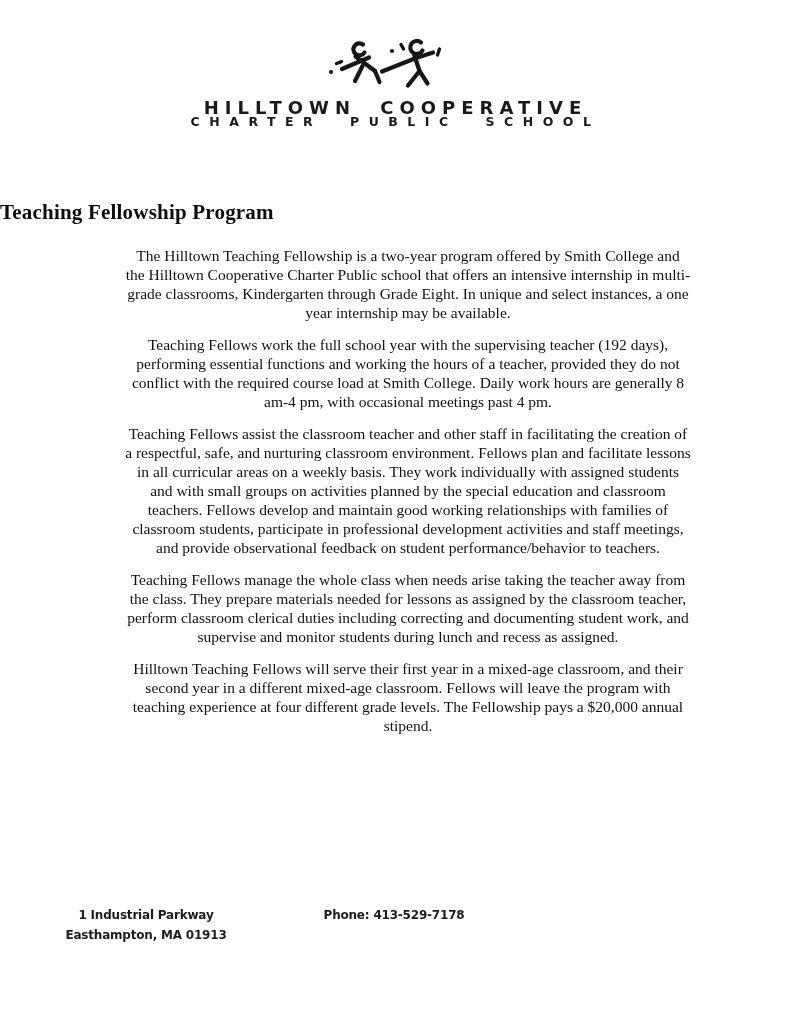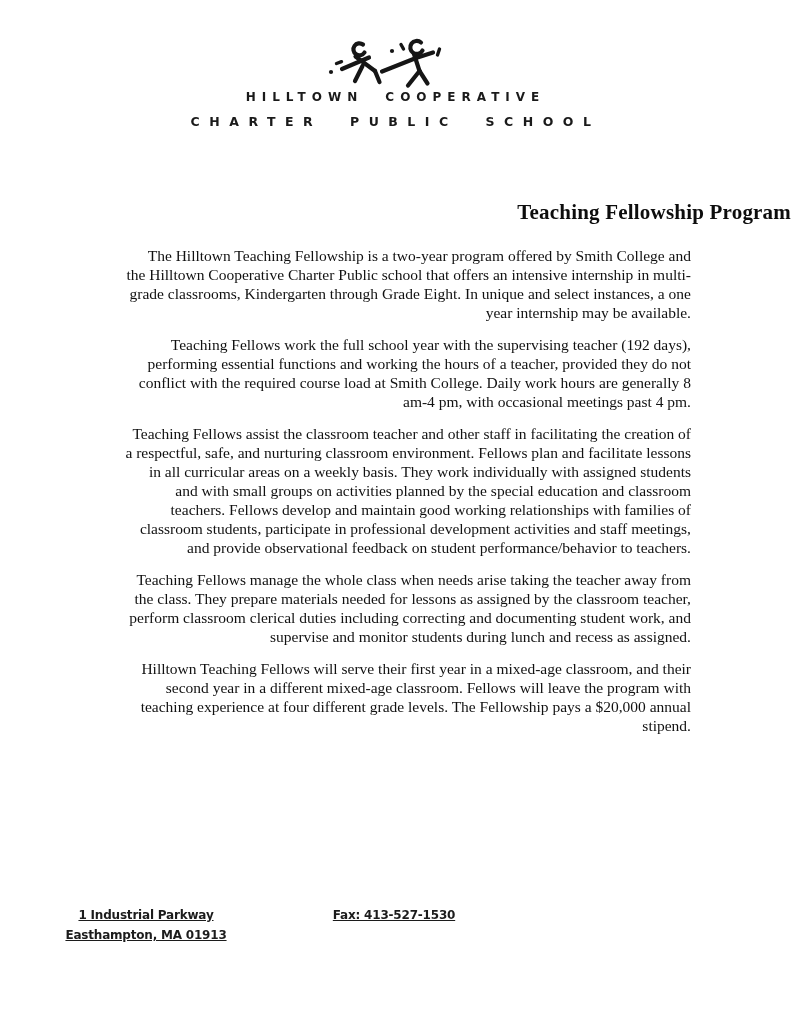--- a/index.html
+++ b/index.html
@@ -28,76 +28,75 @@
     position: absolute;
     left: 0;
     width: 100%;
     text-align: center;
     font-family: "DejaVu Sans", sans-serif;
     font-weight: 700;
     color: #1a1a1a;
     white-space: nowrap;
   }
   .logo-line1 {
-    top: 90px;
-    font-size: 12px;
+    top: 97px;
+    font-size: 18px;
     letter-spacing: 6px;
     word-spacing: 12px;
   }
   .logo-line2 {
     top: 114px;
     font-size: 12.5px;
     letter-spacing: 9.5px;
     word-spacing: 14px;
     text-align: center;
   }
 
   
   .doc-title {
     position: absolute;
     top: 186px;
     left: 0;
     width: 100%;
-    text-align: right;
+    text-align: left;
     font-family: "Liberation Serif", serif;
     font-weight: 700;
     font-size: 21px;
     color: #0d0d0d;
     letter-spacing: 0.2px;
   }
 
   
   .body-text {
     position: absolute;
     top: 246px;
     left: 113px;
     width: 578px;
   }
   .body-text p {
     margin: 0 0 13px 12px;
     font-size: 15.5px;
     line-height: 19px;
     color: #111111;
-    text-align: right;
+    text-align: center;
     font-family: Liberation Serif, serif;
   }
 
   
   .footer-col {
     position: absolute;
     top: 905px;
     text-align: center;
     font-family: "DejaVu Sans", sans-serif;
     font-weight: 700;
     font-size: 12px;
     line-height: 20px;
     color: #1c1c1c;
     letter-spacing: -0.2px;
     white-space: nowrap;
-    text-decoration: underline;
   }
   .footer-col-1 { left: 46px;  width: 200px; }
   .footer-col-2 { left: 299px; width: 190px; }
   .footer-col-3 { left: 537px; width: 200px; }
 </style>
 </head>
 <body>
 
 <div class="page">
 
@@ -139,18 +138,18 @@
     <p>Teaching Fellows assist the classroom teacher and other staff in facilitating the creation of a respectful, safe, and nurturing classroom environment.  Fellows plan and facilitate lessons in all curricular areas on a weekly basis. They work individually with assigned students and with small groups on activities planned by the special education and classroom teachers. Fellows develop and maintain good working relationships with families of classroom students, participate in professional development activities and staff meetings, and provide observational feedback on student performance/behavior to teachers.</p>
     <p>Teaching Fellows manage the whole class when needs arise taking the teacher away from the class.  They prepare materials needed for lessons as assigned by the classroom teacher, perform classroom clerical duties including correcting and documenting student work, and supervise and monitor students during lunch and recess as assigned.</p>
     <p>Hilltown Teaching Fellows will serve their first year in a mixed-age classroom, and their second year in a different mixed-age classroom.  Fellows will leave the program with teaching experience at four different grade levels.  The Fellowship pays a $20,000 annual stipend.</p>
   </div>
 
   <div class="footer-col footer-col-1">
     <div>1 Industrial Parkway</div>
     <div>Easthampton, MA 01913</div>
   </div>
   <div class="footer-col footer-col-2">
-    <div>Fax: 413-527-1530</div>
+    <div>Phone: 413-529-7178</div>
   </div>
   <div class="footer-col footer-col-3">
   </div>
 
 </div>
 
 </body></html>

